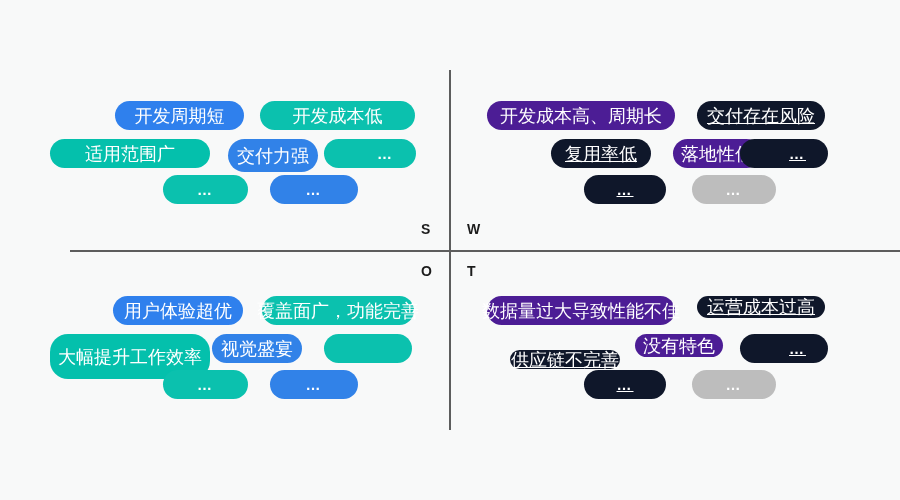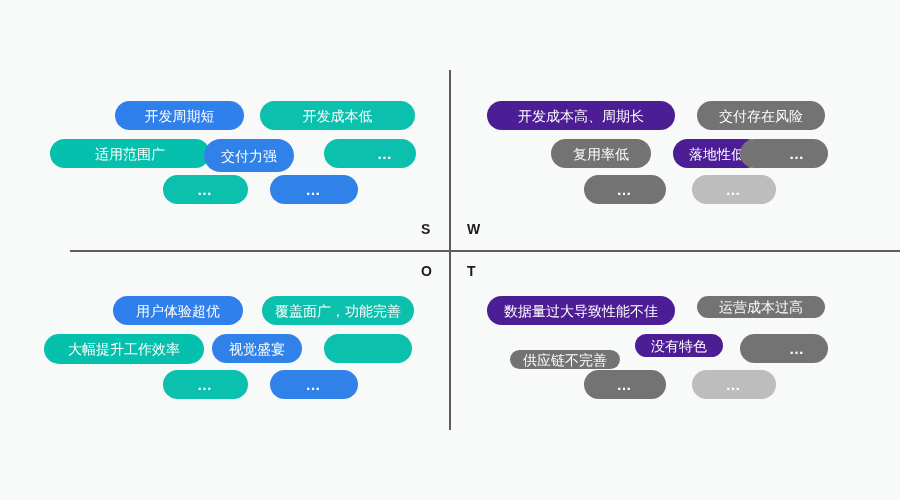--- a/index.html
+++ b/index.html
@@ -52,21 +52,21 @@
   .letter-o { left: 421px; top: 264px; }
   .letter-t { left: 467px; top: 264px; }
 
   
   .pill {
     position: absolute;
     border-radius: 18px;
     display: flex;
     align-items: center;
     justify-content: center;
-    font-size: 14px;
+    font-size: 18px;
     color: #ffffff;
     white-space: nowrap;
     box-sizing: border-box;
     line-height: 1;
     user-select: none;
   }
   .pill.dots {
     font-size: 15px;
     letter-spacing: 2px;
     font-weight: bold;
@@ -75,21 +75,21 @@
     justify-content: flex-end;
     padding-right: 22px;
   }
 
   
   .c-blue       { background: #2f80ed; }
   .c-blue-alt   { background: #3182e8; }
   .c-teal       { background: #0bc1ae; }
   .c-teal-alt   { background: #04c0ac; }
   .c-gray-dark  { background: #4c1d95; }
-  .c-gray-light { background: #737373; }
+  .c-gray-light { background: #0f172a; text-decoration: underline; }
   .c-gray-mid   { background: #bdbdbd; }
 </style>
 </head>
 <body>
 
 <div id="canvas">
 
   <div class="axis-v"></div>
   <div class="axis-h"></div>
 
@@ -97,21 +97,21 @@
   <div class="axis-letter letter-w">W</div>
   <div class="axis-letter letter-o">O</div>
   <div class="axis-letter letter-t">T</div>
 
   <div class="pill c-blue" style="left:115px; top:101px; width:129px; height:29px;">开发周期短</div>
 
   <div class="pill c-teal" style="left:260px; top:101px; width:155px; height:29px;">开发成本低</div>
 
   <div class="pill c-teal-alt" style="left:50px; top:139px; width:160px; height:29px;">适用范围广</div>
 
-  <div class="pill c-blue-alt" style="left:204px; top:139px; width:90px; height:33px;">交付力强</div>
+  <div class="pill c-blue-alt" style="left:228px; top:139px; width:90px; height:33px;">交付力强</div>
 
   <div class="pill c-teal dots shift-right" style="left:324px; top:139px; width:92px; height:29px;">…</div>
 
   <div class="pill c-teal dots" style="left:163px; top:175px; width:85px; height:29px;">…</div>
 
   <div class="pill c-blue-alt dots" style="left:270px; top:175px; width:88px; height:29px;">…</div>
 
   <div class="pill c-gray-dark" style="left:487px; top:101px; width:188px; height:29px;">开发成本高、周期长</div>
 
   <div class="pill c-gray-light" style="left:697px; top:101px; width:128px; height:29px;">交付存在风险</div>
@@ -123,21 +123,21 @@
   <div class="pill c-gray-light dots shift-right" style="left:740px; top:139px; width:88px; height:29px;">…</div>
 
   <div class="pill c-gray-light dots" style="left:584px; top:175px; width:82px; height:29px;">…</div>
 
   <div class="pill c-gray-mid dots" style="left:692px; top:175px; width:84px; height:29px;">…</div>
 
   <div class="pill c-blue" style="left:113px; top:296px; width:130px; height:29px;">用户体验超优</div>
 
   <div class="pill c-teal" style="left:262px; top:296px; width:152px; height:29px;">覆盖面广，功能完善</div>
 
-  <div class="pill c-teal-alt" style="left:44px; top:334px; width:160px; height:30px;">大幅提升工作效率</div>
+  <div class="pill c-teal-alt" style="left:50px; top:334px; width:160px; height:45px;">大幅提升工作效率</div>
 
   <div class="pill c-blue-alt" style="left:212px; top:334px; width:90px; height:29px;">视觉盛宴</div>
 
   <div class="pill c-teal" style="left:324px; top:334px; width:88px; height:29px;"></div>
 
   <div class="pill c-teal dots" style="left:163px; top:370px; width:85px; height:29px;">…</div>
 
   <div class="pill c-blue-alt dots" style="left:270px; top:370px; width:88px; height:29px;">…</div>
 
   <div class="pill c-gray-dark" style="left:487px; top:296px; width:188px; height:29px;">数据量过大导致性能不佳</div>

